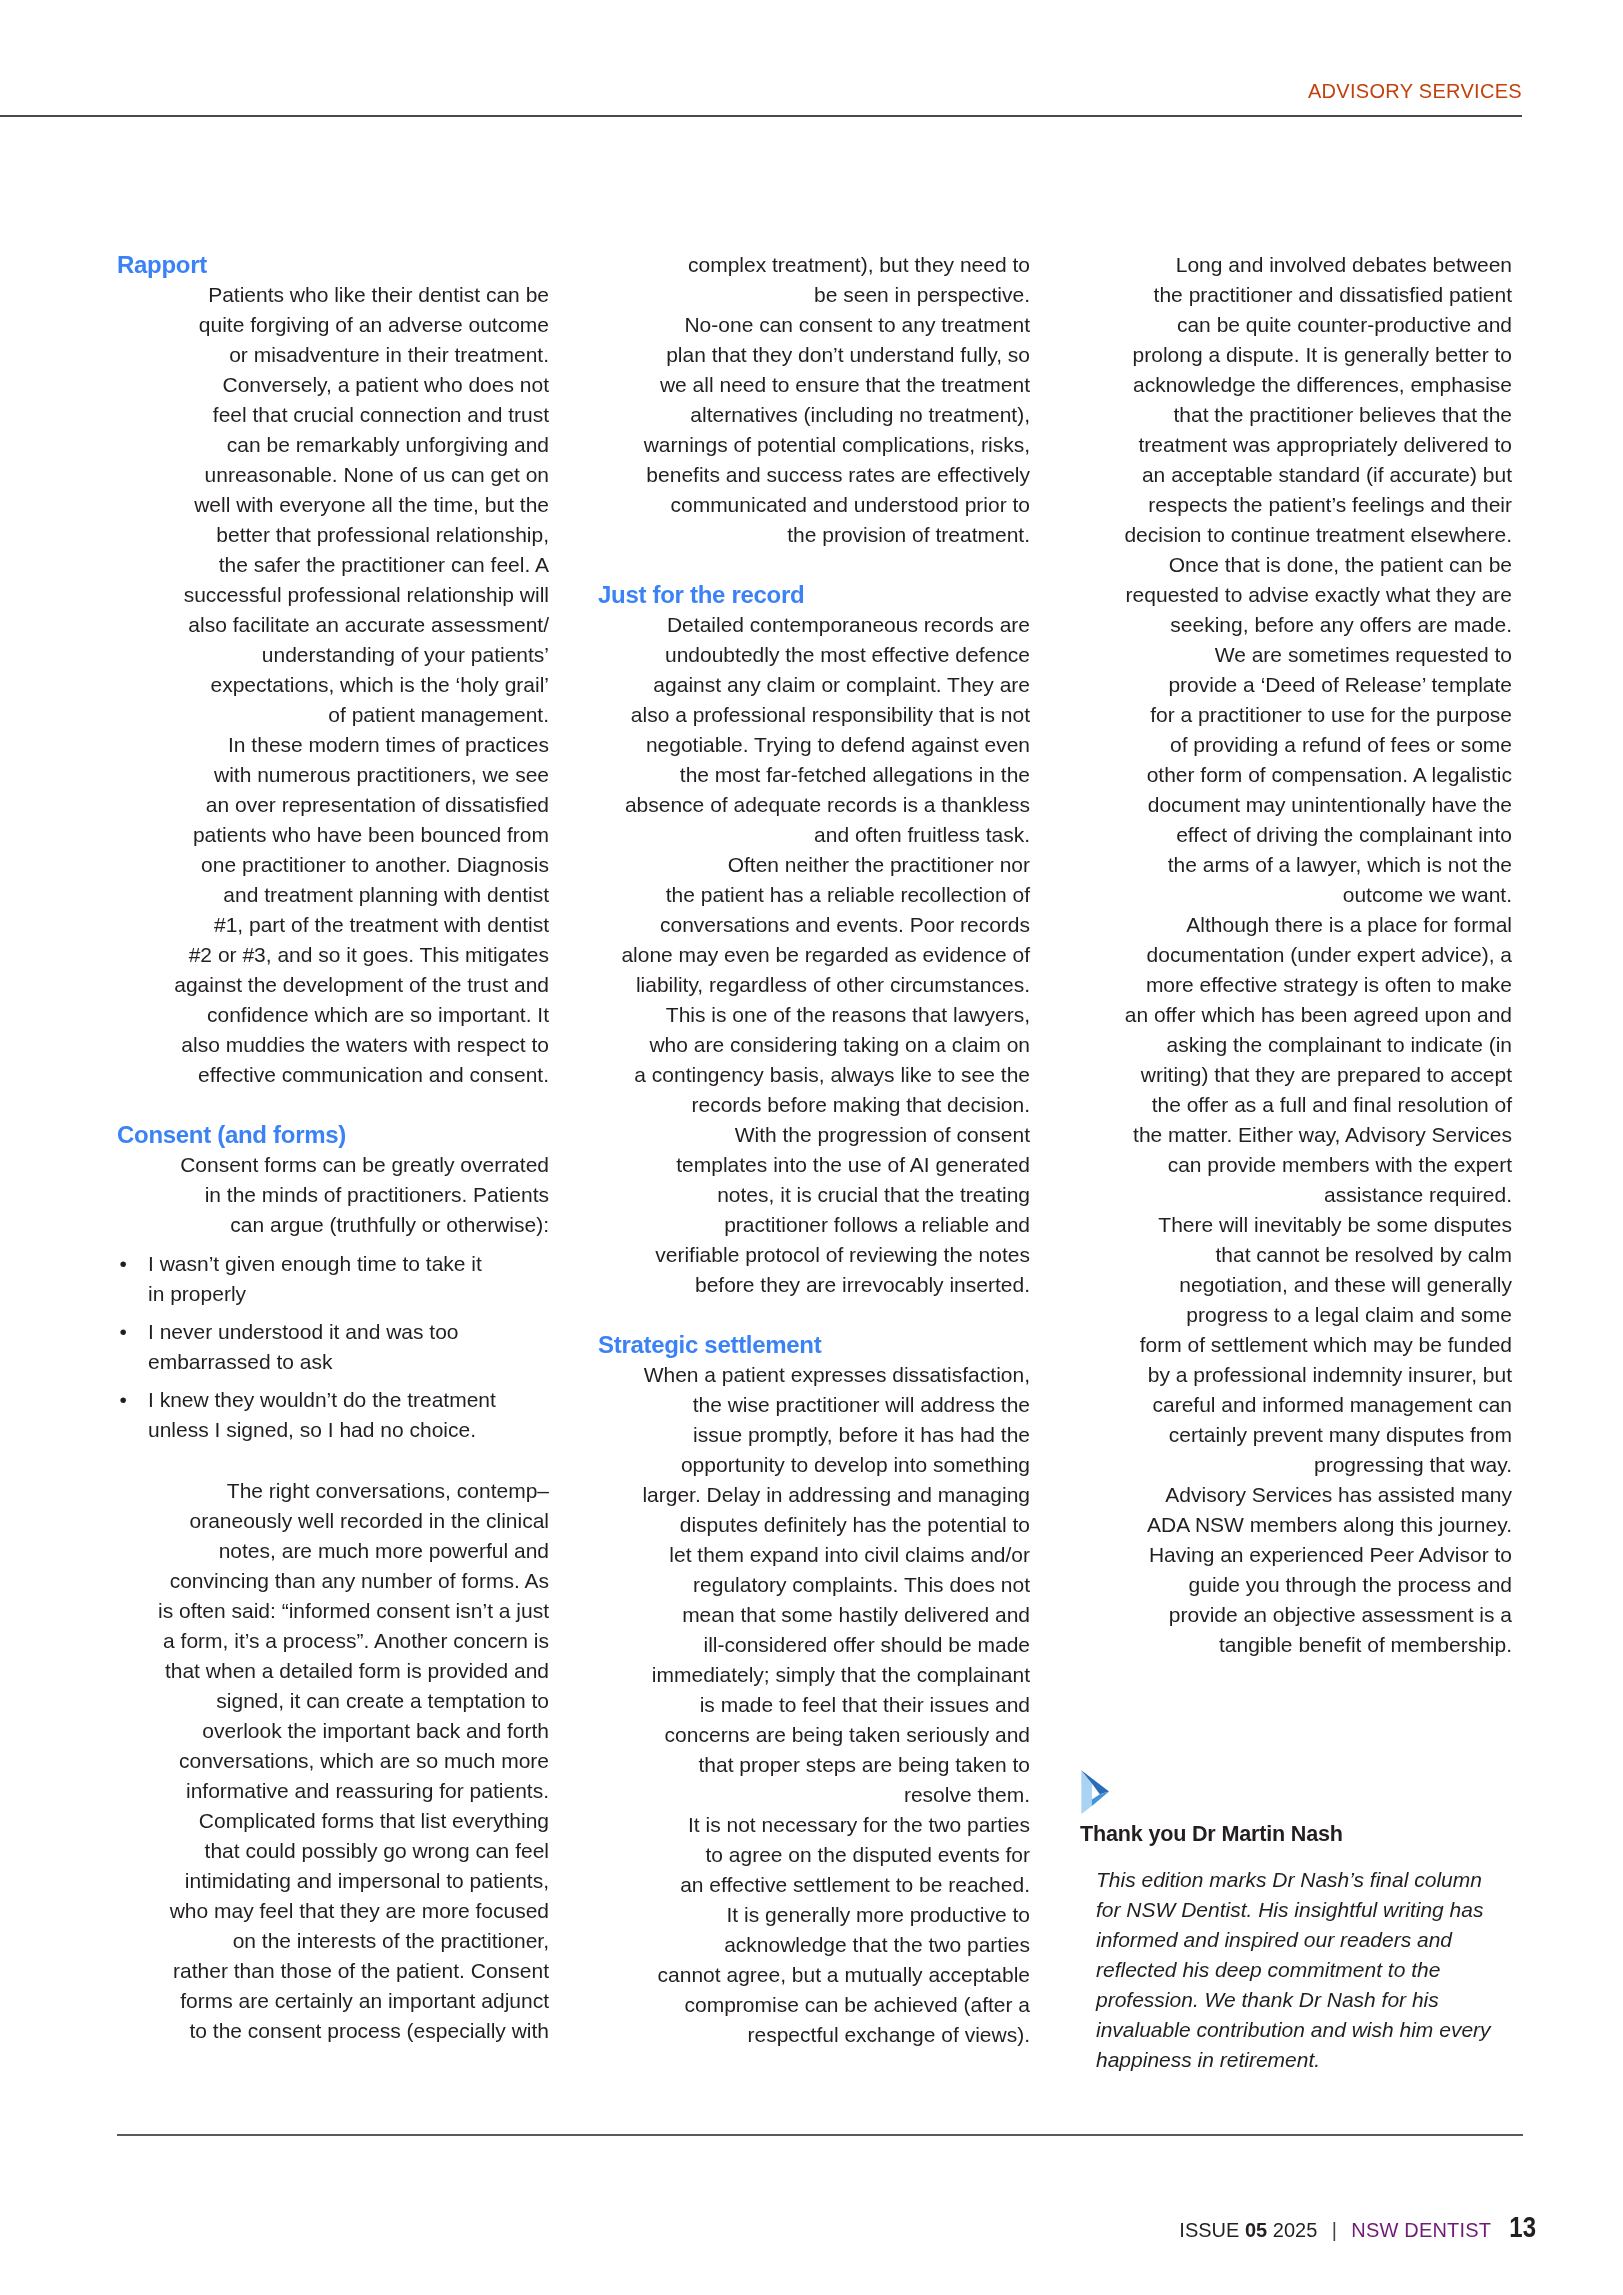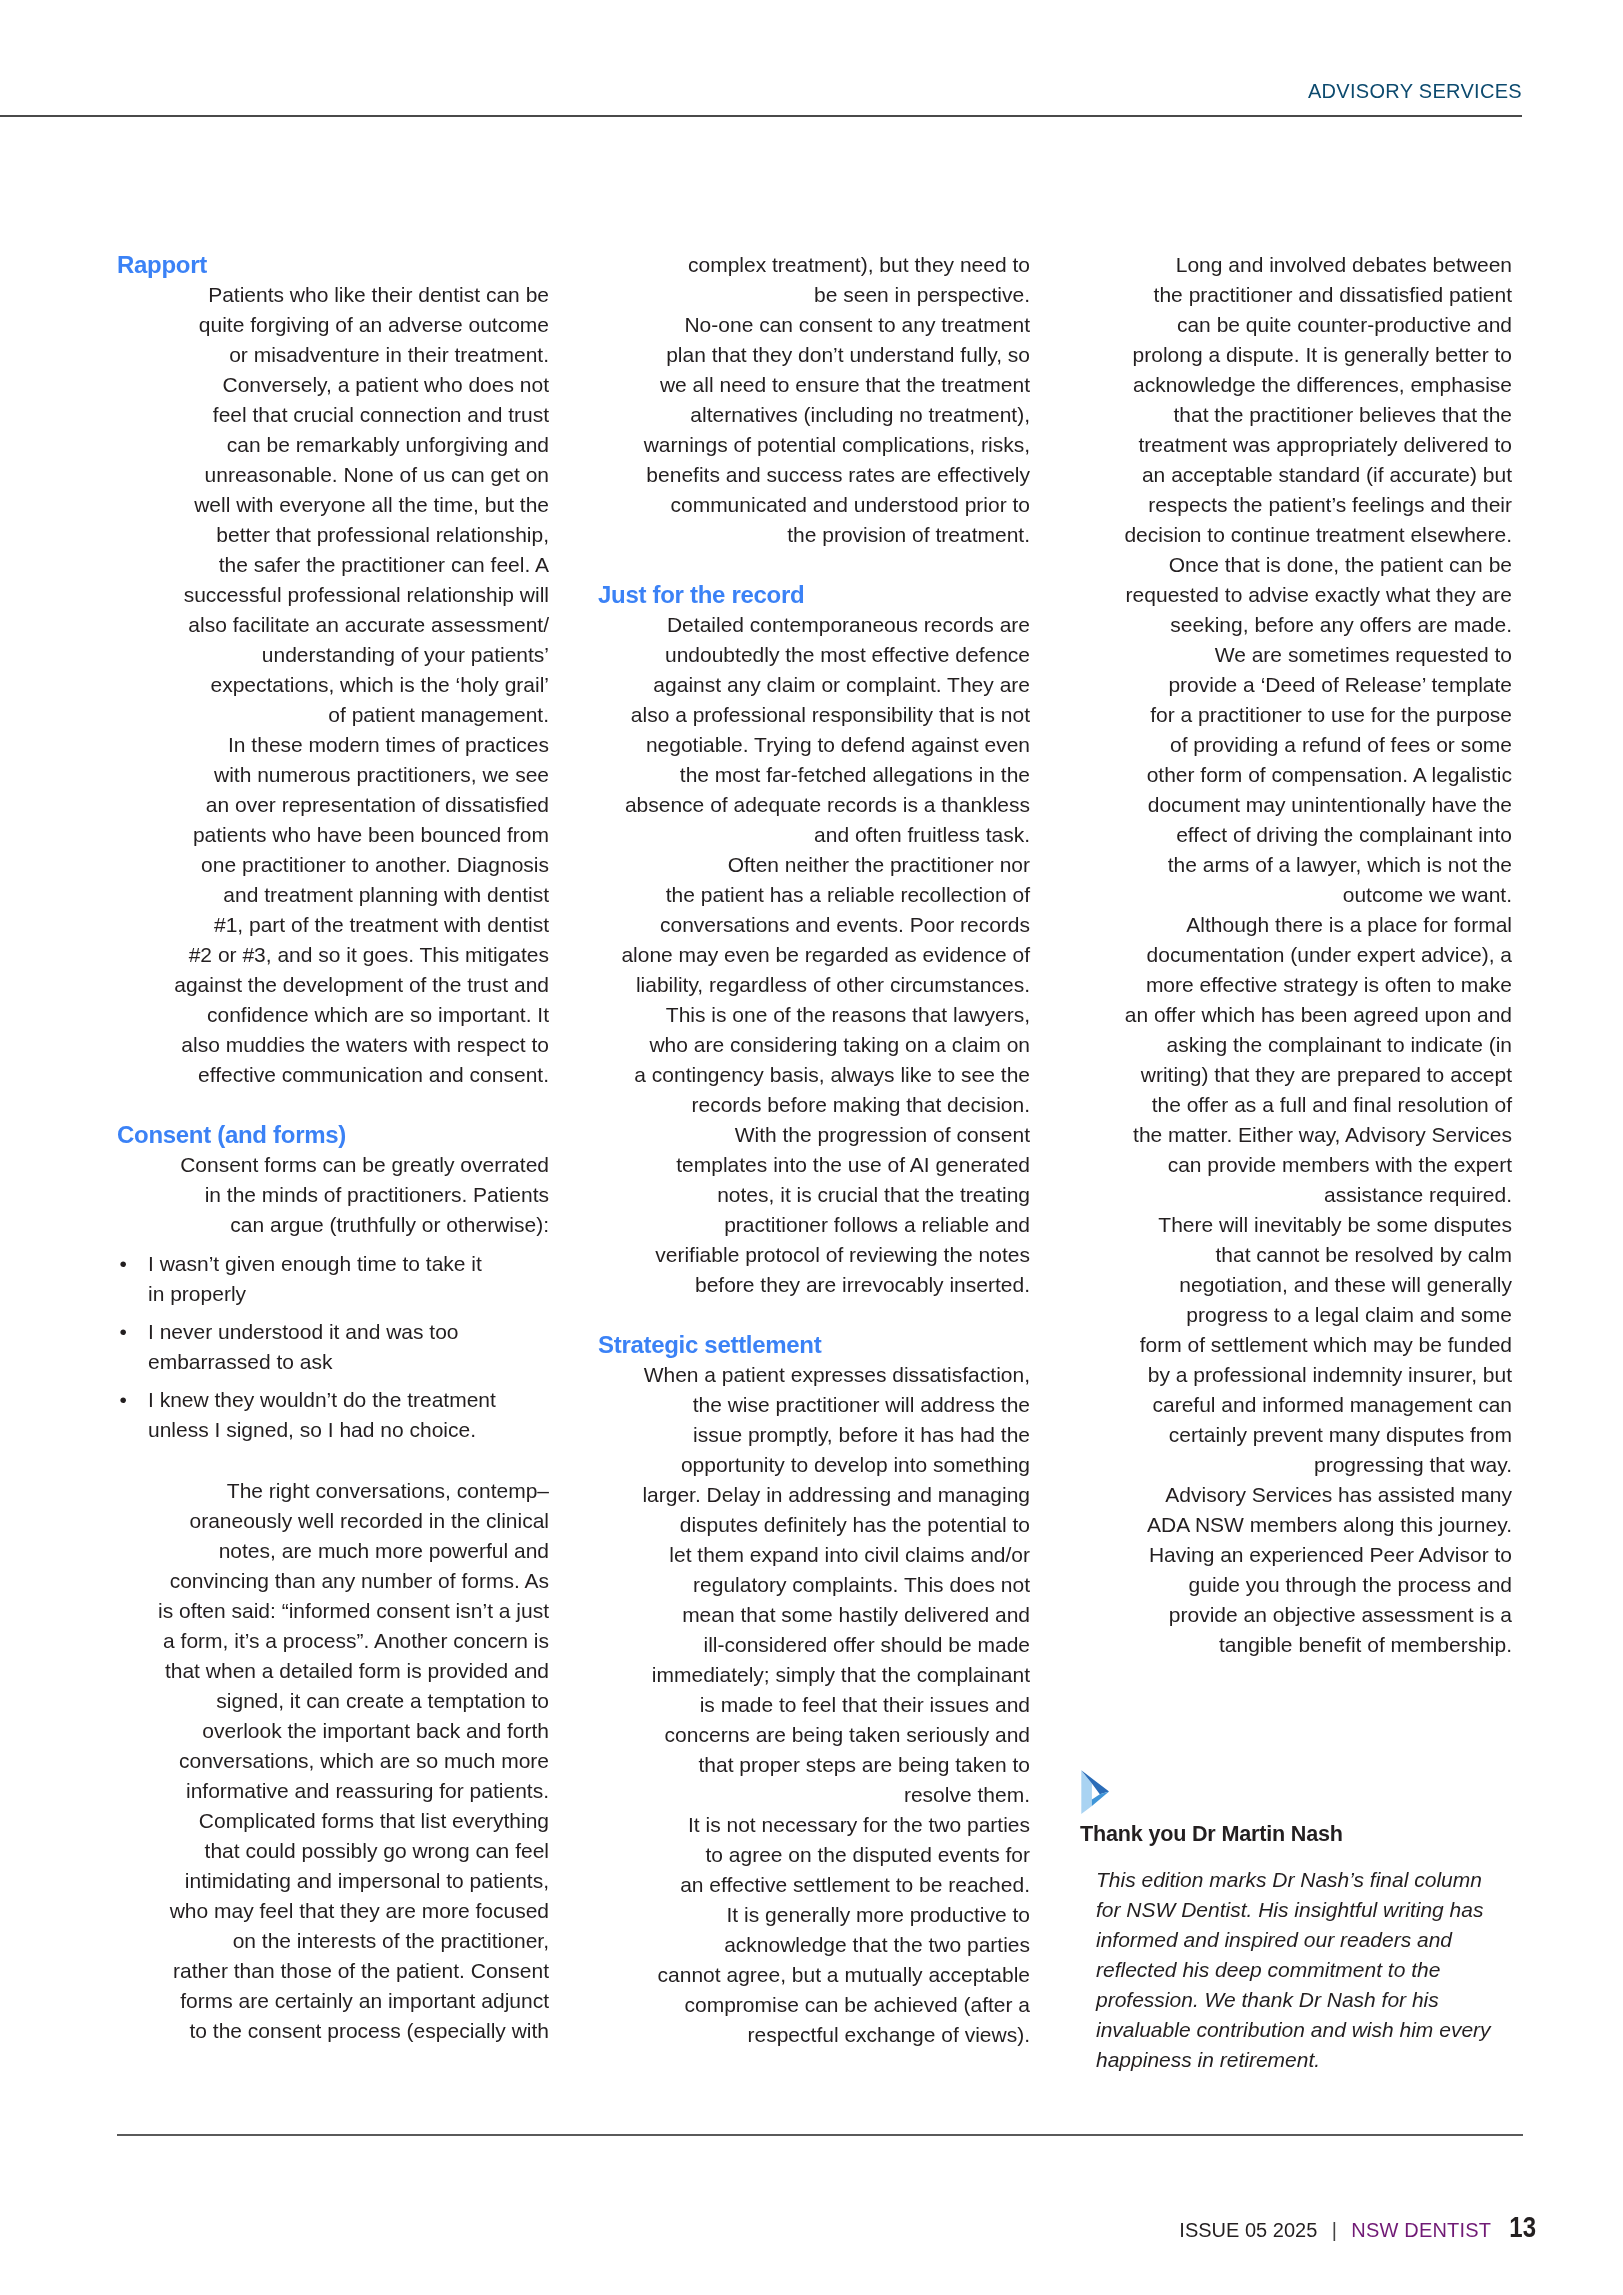--- a/index.html
+++ b/index.html
@@ -1,38 +1,38 @@
 <!DOCTYPE html>
 <html style="font-size:10.5px"><head>
 <meta charset="utf-8">
 <style>
   html, body { margin: 0; padding: 0; background: #ffffff; }
   body { width: 1623px; height: 2295px; position: relative; overflow: hidden;
          font-family: "Liberation Sans", "DejaVu Sans", sans-serif; color: #231f20; }
   .running-head { position: absolute; top: 80px; right: 101px; font-size: 20px;
-                  letter-spacing: 0.3px; color: #0c4a6e; }
+                  letter-spacing: 0.3px; color: #c2410c; }
   .rule-top { position: absolute; top: 115px; left: 0; width: 1522px; height: 2px; background: #4a4a4a; }
   .rule-bottom { position: absolute; top: 2134px; left: 117px; width: 1406px; height: 2px; background: #5a5a5a; }
   .col { position: absolute; top: 250px; width: 432px; font-size: 21px; line-height: 30px; }
   .col1 { left: 117px; }
   .col2 { left: 598px; }
   .col3 { left: 1080px; }
   .h { color: #3b82f6; font-weight: bold; font-size: 24px; margin: 0; line-height: 30px; letter-spacing: -0.3px; }
   .p { margin: 0; white-space: pre-line; text-align: right; }
   .p.indent { text-indent: 31px; }
   .gap { height: 30px; }
   ul.bullets { list-style: none; margin: 9.2px 0 0 0; padding: 0; }
   ul.bullets li { position: relative; padding-left: 31px; margin-bottom: 7.9px; white-space: pre-line; }
   ul.bullets li .dot { position: absolute; left: 2.6px; top: 0; }
   .logo { width: 41px; height: 45px; margin-top: 0; display: block; }
   .thanks-title { font-weight: bold; margin: 5.2px 0 0 0; font-size: 21.6px; letter-spacing: -0.2px; }
   .thanks-body { font-style: italic; margin: 16px; white-space: pre-line; }
   .footer { position: absolute; top: 2175px; right: 84px; display: flex; align-items: baseline;
             font-size: 20px; color: #231f20; justify-content: flex-end; }
-  .footer .issue-num { font-weight: normal; margin-top: 44px; }
+  .footer .issue-num { font-weight: bold; margin-top: 44px; }
   .footer .sep { margin: 0 14.4px; color: #444; font-weight: 300; }
   .footer .mag { font-weight: normal; color: #701a75; letter-spacing: 0.2px; }
   .footer .page-num { font-weight: bold; font-size: 30px; margin-left: 14.4px; color: #231f20;
                       font-family: "Liberation Sans Narrow", "Liberation Sans", sans-serif; transform: scaleX(0.8); display: inline-block; }
 </style>
 </head>
 <body>
 
 <div class="running-head">ADVISORY SERVICES</div>
 <div class="rule-top"></div>

